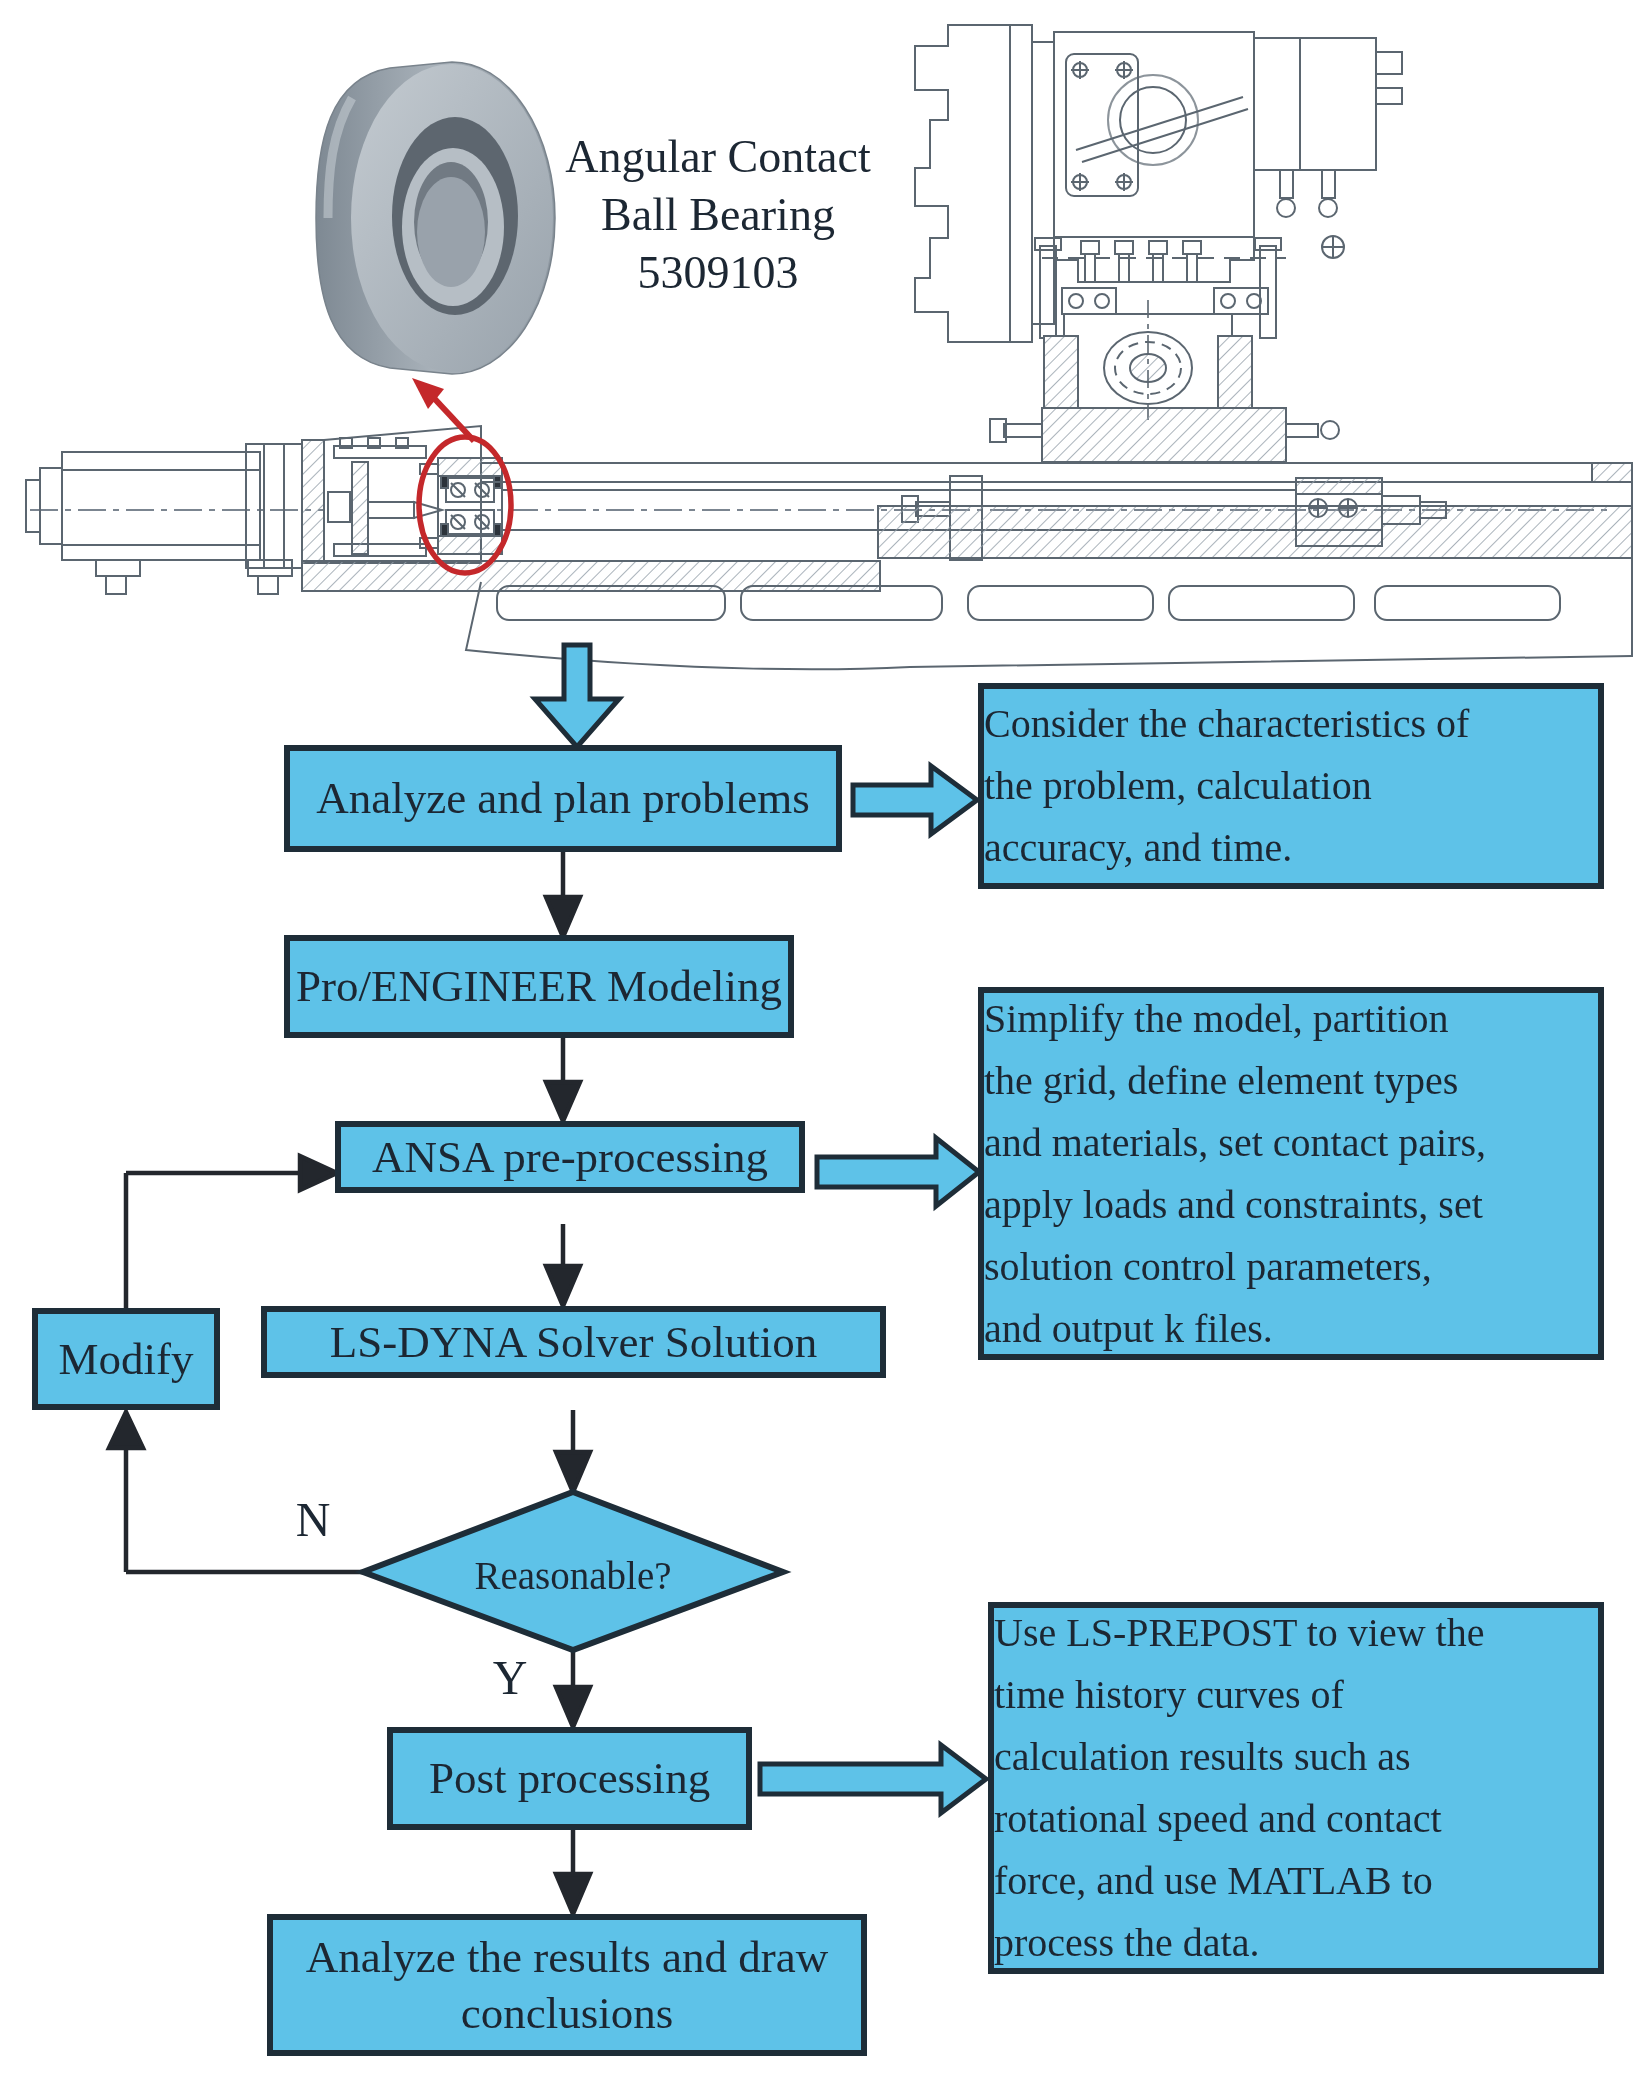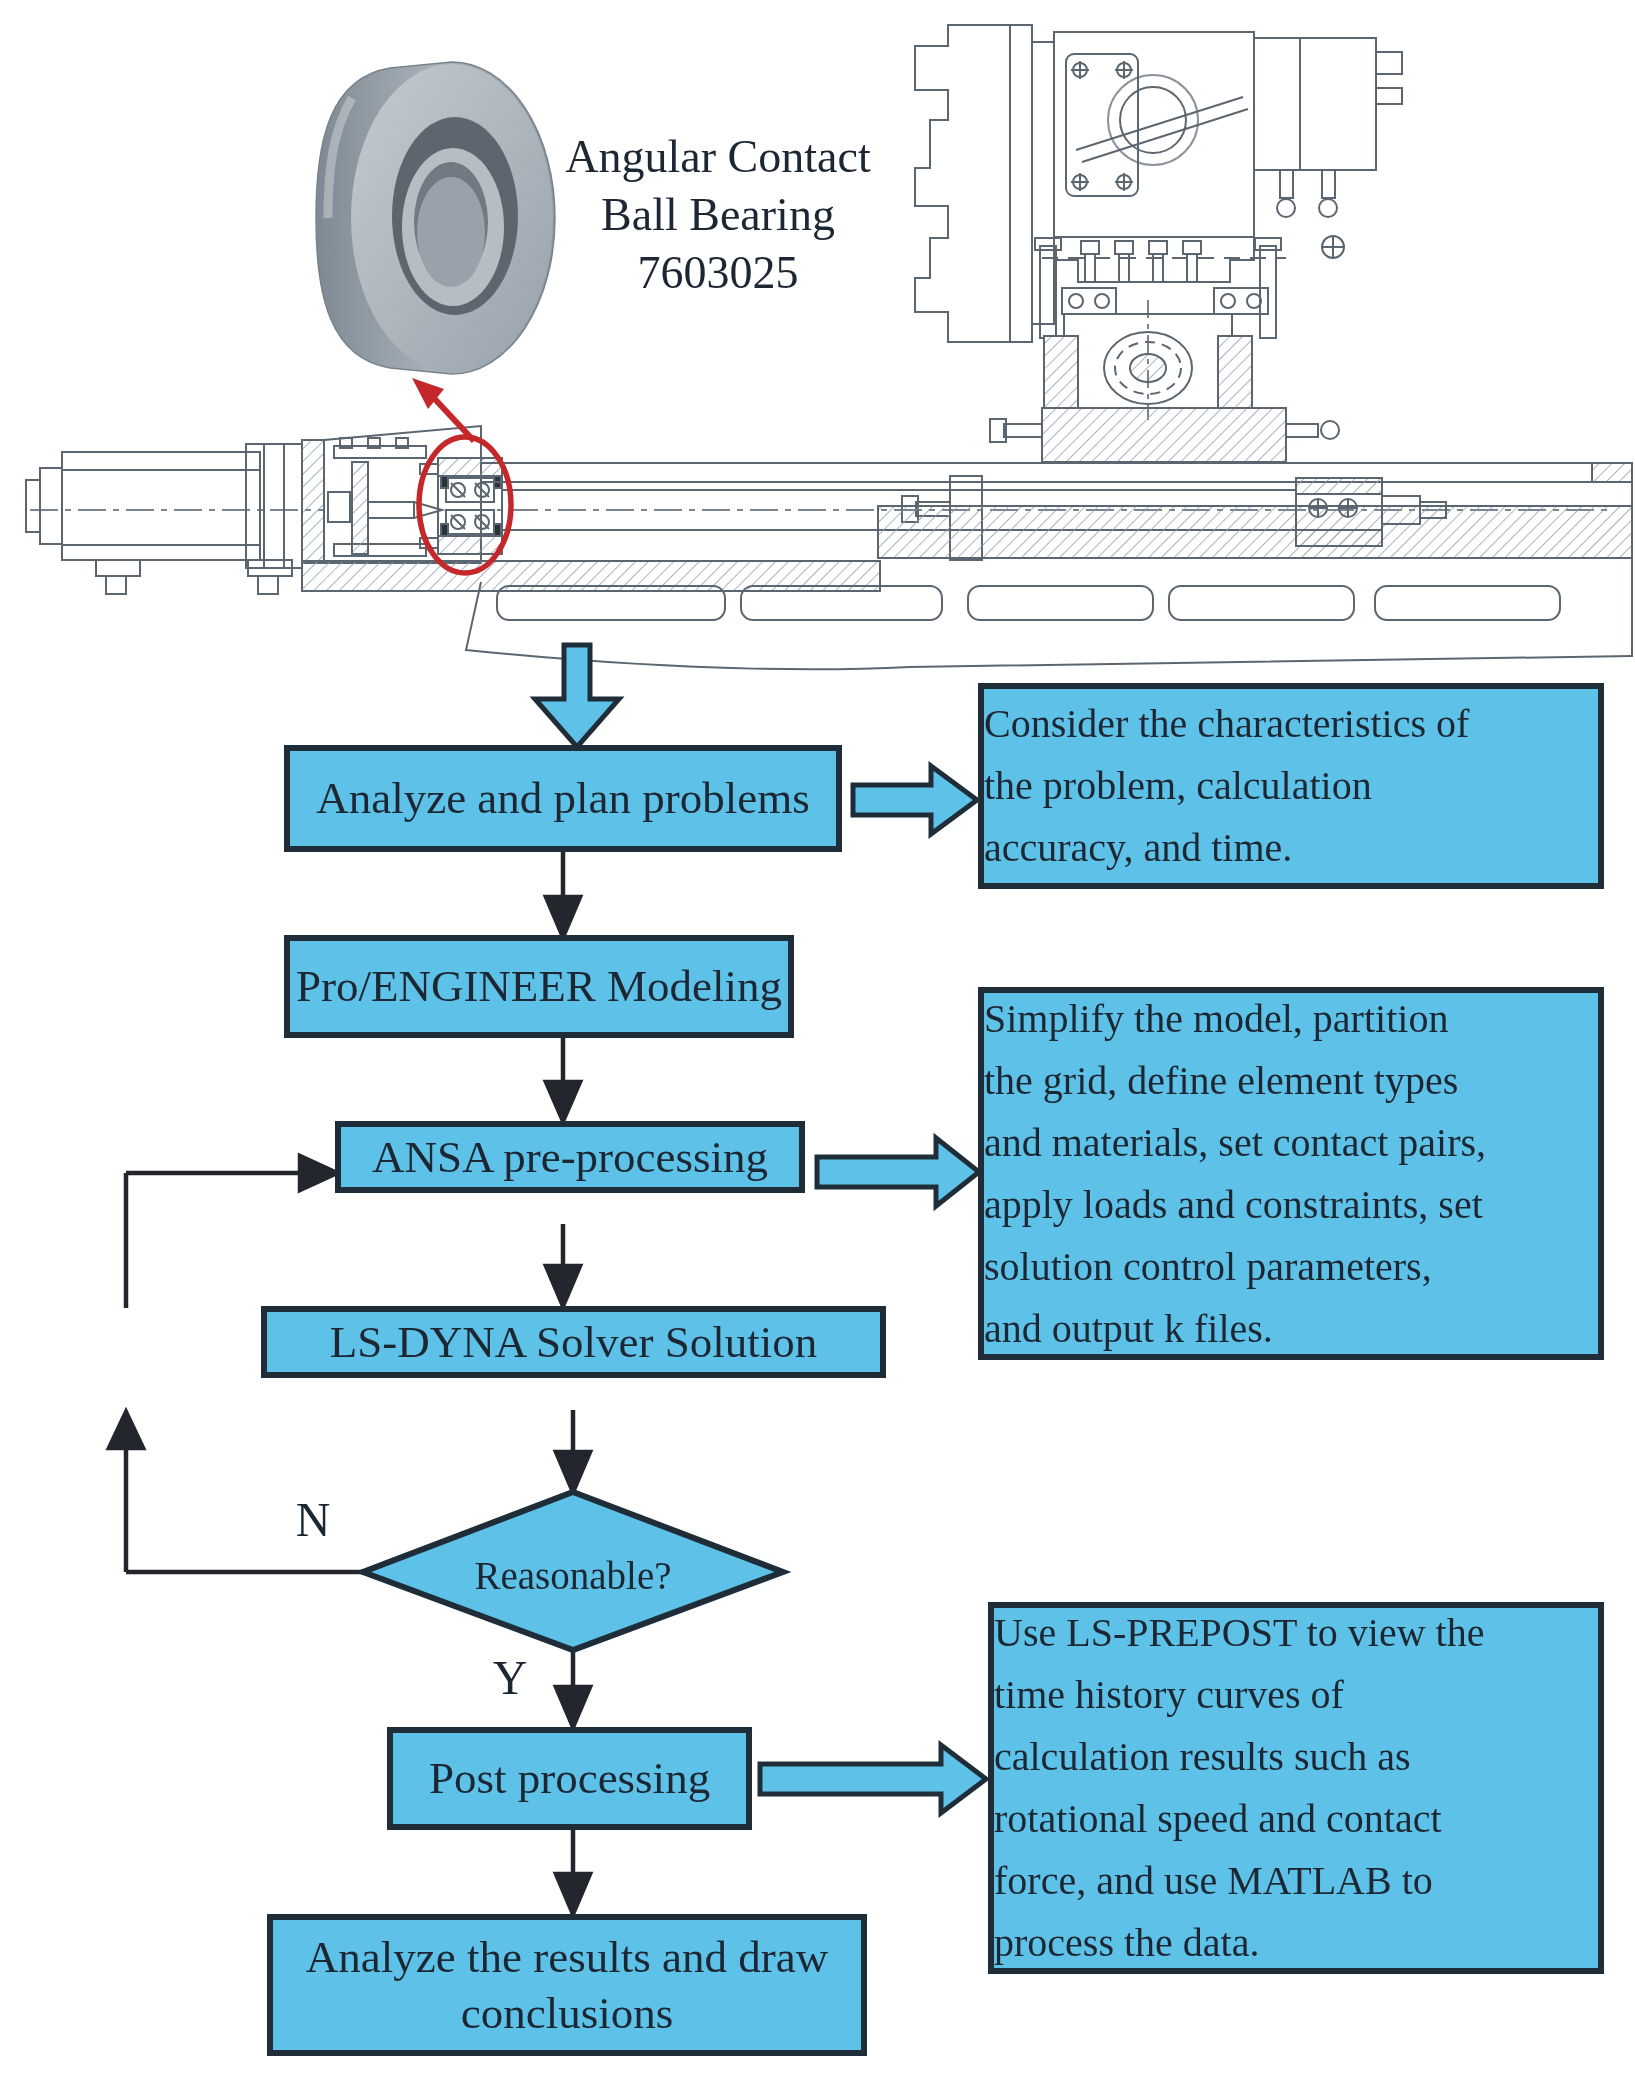--- a/index.html
+++ b/index.html
@@ -257,30 +257,31 @@
       </g>
       <g>
         <path d="M760 1764 L941 1764 L941 1745 L986 1779 L941 1813 L941 1794 L760 1794 Z" fill="var(--box-fill)" stroke="var(--box-border)" stroke-width="5"></path>
       </g>
       <polygon points="573,1492 783,1572 573,1650 363,1572" fill="var(--box-fill)" stroke="var(--box-border)" stroke-width="6"></polygon>
     </g>
   </svg>
 
   <div class="caption">Angular Contact
 Ball Bearing
-7603025</div>
+5309103</div>
 
   <div class="flow-box" style="left:284px;top:745px;width:558px;height:107px;">Analyze and plan problems</div>
 
   <div class="flow-box" style="left:284px;top:935px;width:510px;height:103px;">Pro/ENGINEER Modeling</div>
 
   <div class="flow-box" style="left:335px;top:1121px;width:470px;height:72px;">ANSA pre-processing</div>
 
   <div class="flow-box" style="left:261px;top:1306px;width:625px;height:72px;">LS-DYNA Solver Solution</div>
 
+  <div class="flow-box" style="left:32px;top:1308px;width:188px;height:102px;">Modify</div>
 
   <div class="diamond-label">Reasonable?</div>
   <div class="branch-label" id="label-n">N</div>
   <div class="branch-label" id="label-y">Y</div>
 
   <div class="flow-box" style="left:387px;top:1727px;width:365px;height:103px;">Post processing</div>
 
   <div class="flow-box" style="left:267px;top:1914px;width:600px;height:142px;">Analyze the results and draw
 conclusions</div>
 

